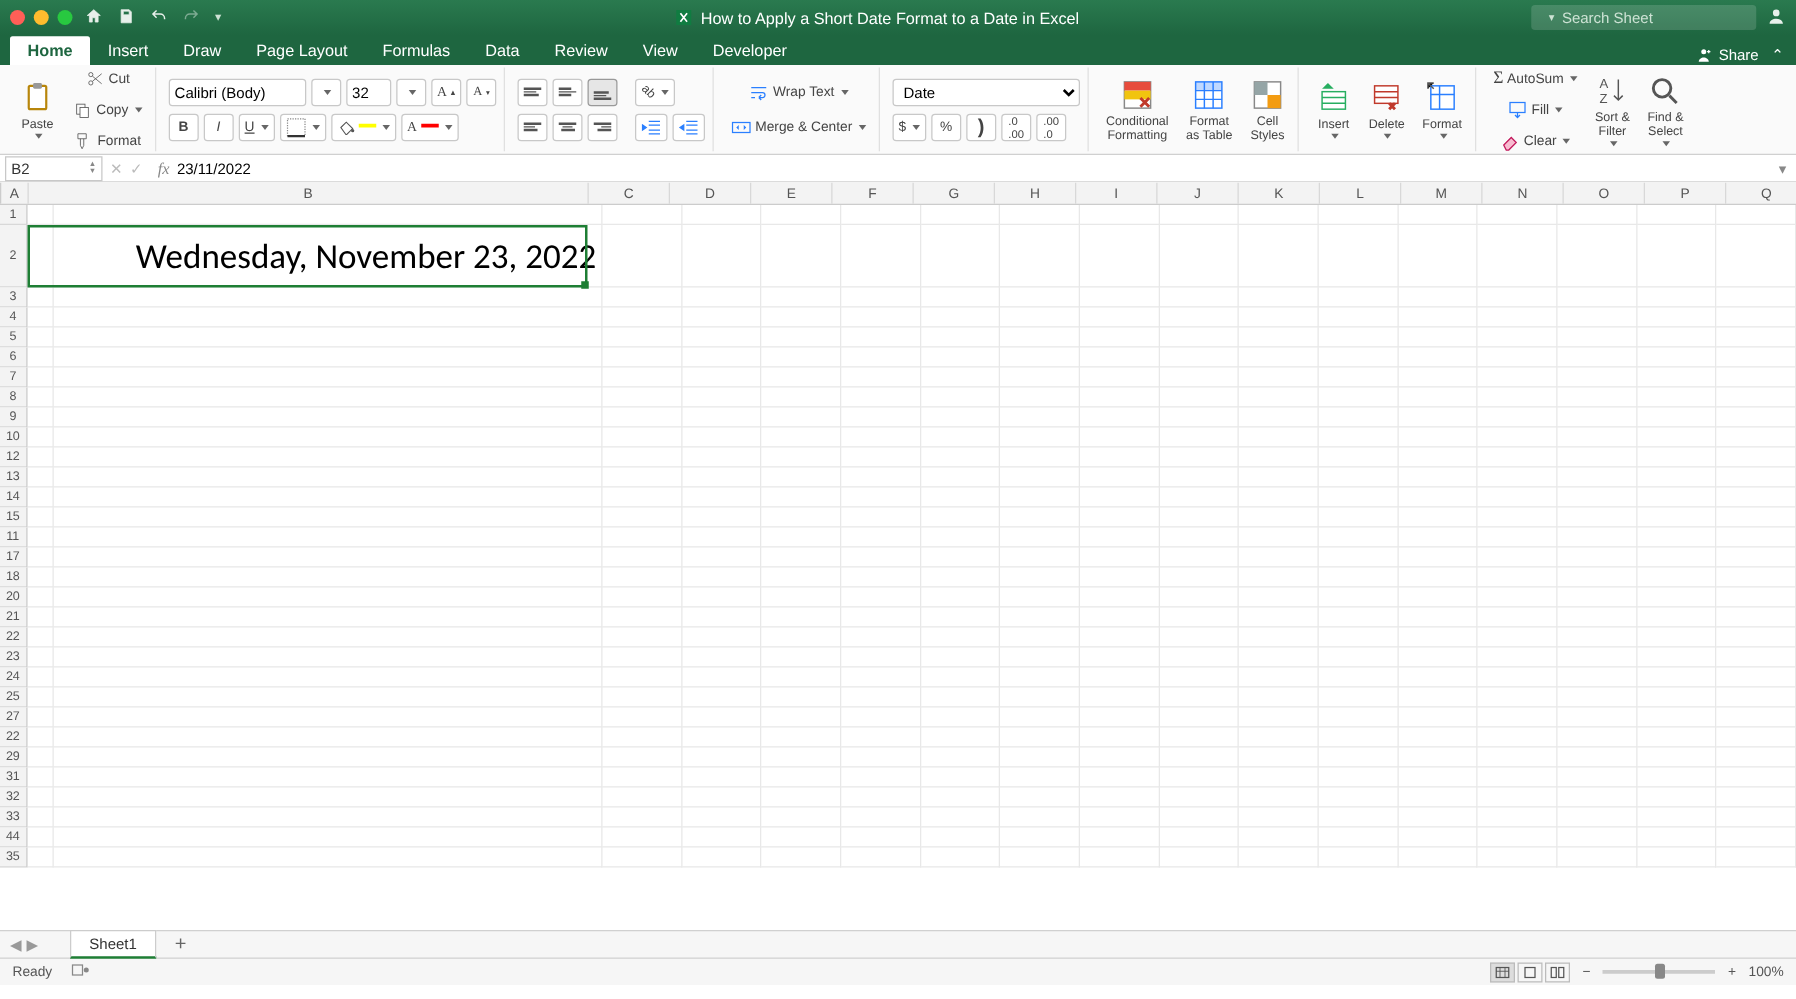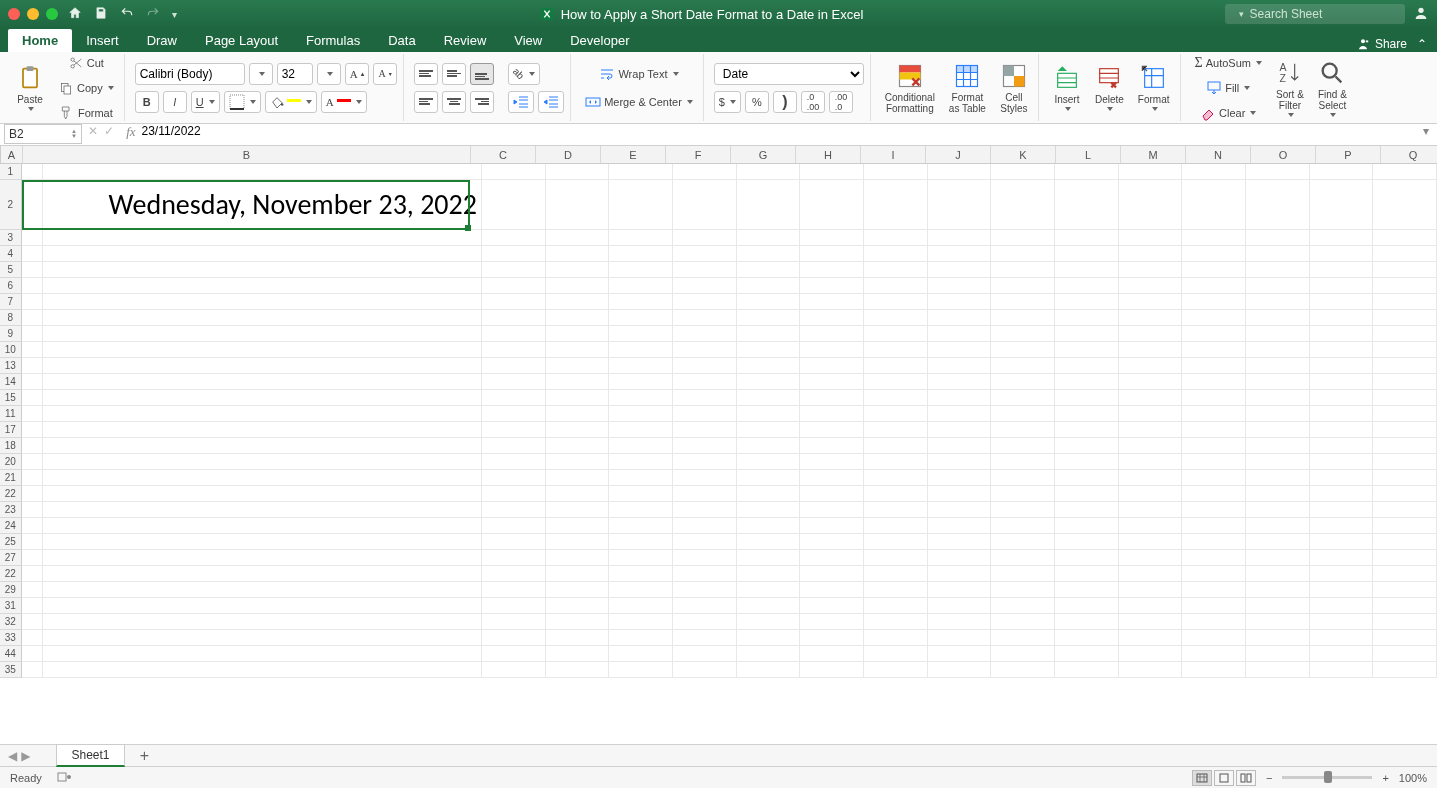--- a/index.html
+++ b/index.html
@@ -24,21 +24,21 @@
 .group:last-child{border-right:none;}
 .row{display:flex;align-items:center;gap:4px;}
 .btn{border:1px solid #c8c8c8;background:#fff;border-radius:3px;height:22px;min-width:24px;display:flex;align-items:center;justify-content:center;font-size:11px;color:#444;padding:0 4px;gap:3px;}
 .btn.nb{border:none;background:transparent;}
 .btn.sel{background:#e6e6e6;border-color:#999;}
 .vbtn{display:flex;flex-direction:column;align-items:center;justify-content:center;gap:2px;padding:2px 4px;}
 .vbtn .lbl{font-size:10px;color:#444;text-align:center;line-height:1.1;}
 .bigicon{width:28px;height:28px;}
 .dd{width:0;height:0;border-left:3px solid transparent;border-right:3px solid transparent;border-top:4px solid #666;margin-left:2px;}
 select,input.combo{height:22px;border:1px solid #c8c8c8;border-radius:3px;background:#fff;font-size:12px;padding:0 4px;}
-.fbar{height:22px;border-bottom:1px solid #d0d0d0;display:flex;align-items:flex-start;font-size:12px;background:#fff;}
+.fbar{height:22px;border-bottom:1px solid #d0d0d0;display:flex;align-items:center;font-size:12px;background:#fff;}
 .namebox{width:78px;height:20px;border:1px solid #c8c8c8;margin:0 0 0 4px;padding:0 4px;display:flex;align-items:center;justify-content:space-between;}
 .spin{display:flex;flex-direction:column;font-size:6px;line-height:5px;color:#888;}
 .fx{font-style:italic;font-family:Georgia,serif;color:#888;font-size:13px;margin:0 6px;}
 .fbar .x{color:#bbb;margin:0 6px;}
 .fbar .chk{color:#bbb;margin-right:6px;}
 .fbar input{border:none;flex:1;font-size:12px;outline:none;}
 .grid{position:relative;height:598px;overflow:hidden;background:#fff;}
 .colhead{display:flex;height:18px;background:#f3f3f3;border-bottom:1px solid #ccc;}
 .corner{width:22px;border-right:1px solid #ccc;background:#f3f3f3;}
 .ch{border-right:1px solid #d8d8d8;text-align:center;font-size:11px;color:#555;line-height:18px;}
@@ -650,20 +650,40 @@
         <div class="cell" style="width: 65px;"></div>
         <div class="cell" style="width: 65px;"></div>
         <div class="cell" style="width: 65px;"></div>
         <div class="cell" style="width: 65px;"></div>
         <div class="cell" style="width: 65px;"></div>
         <div class="cell" style="width: 65px;"></div>
         <div class="cell" style="width: 65px;"></div>
         <div class="cell" style="width: 65px;"></div>
       </div>
       <div class="rw">
+        <div class="rh">12</div>
+        <div class="cell" style="width: 22px;"></div>
+        <div class="cell" style="width: 448px;"></div>
+        <div class="cell" style="width: 65px;"></div>
+        <div class="cell" style="width: 65px;"></div>
+        <div class="cell" style="width: 65px;"></div>
+        <div class="cell" style="width: 65px;"></div>
+        <div class="cell" style="width: 65px;"></div>
+        <div class="cell" style="width: 65px;"></div>
+        <div class="cell" style="width: 65px;"></div>
+        <div class="cell" style="width: 65px;"></div>
+        <div class="cell" style="width: 65px;"></div>
+        <div class="cell" style="width: 65px;"></div>
+        <div class="cell" style="width: 65px;"></div>
+        <div class="cell" style="width: 65px;"></div>
+        <div class="cell" style="width: 65px;"></div>
+        <div class="cell" style="width: 65px;"></div>
+        <div class="cell" style="width: 65px;"></div>
+      </div>
+      <div class="rw">
         <div class="rh">13</div>
         <div class="cell" style="width: 22px;"></div>
         <div class="cell" style="width: 448px;"></div>
         <div class="cell" style="width: 65px;"></div>
         <div class="cell" style="width: 65px;"></div>
         <div class="cell" style="width: 65px;"></div>
         <div class="cell" style="width: 65px;"></div>
         <div class="cell" style="width: 65px;"></div>
         <div class="cell" style="width: 65px;"></div>
         <div class="cell" style="width: 65px;"></div>

